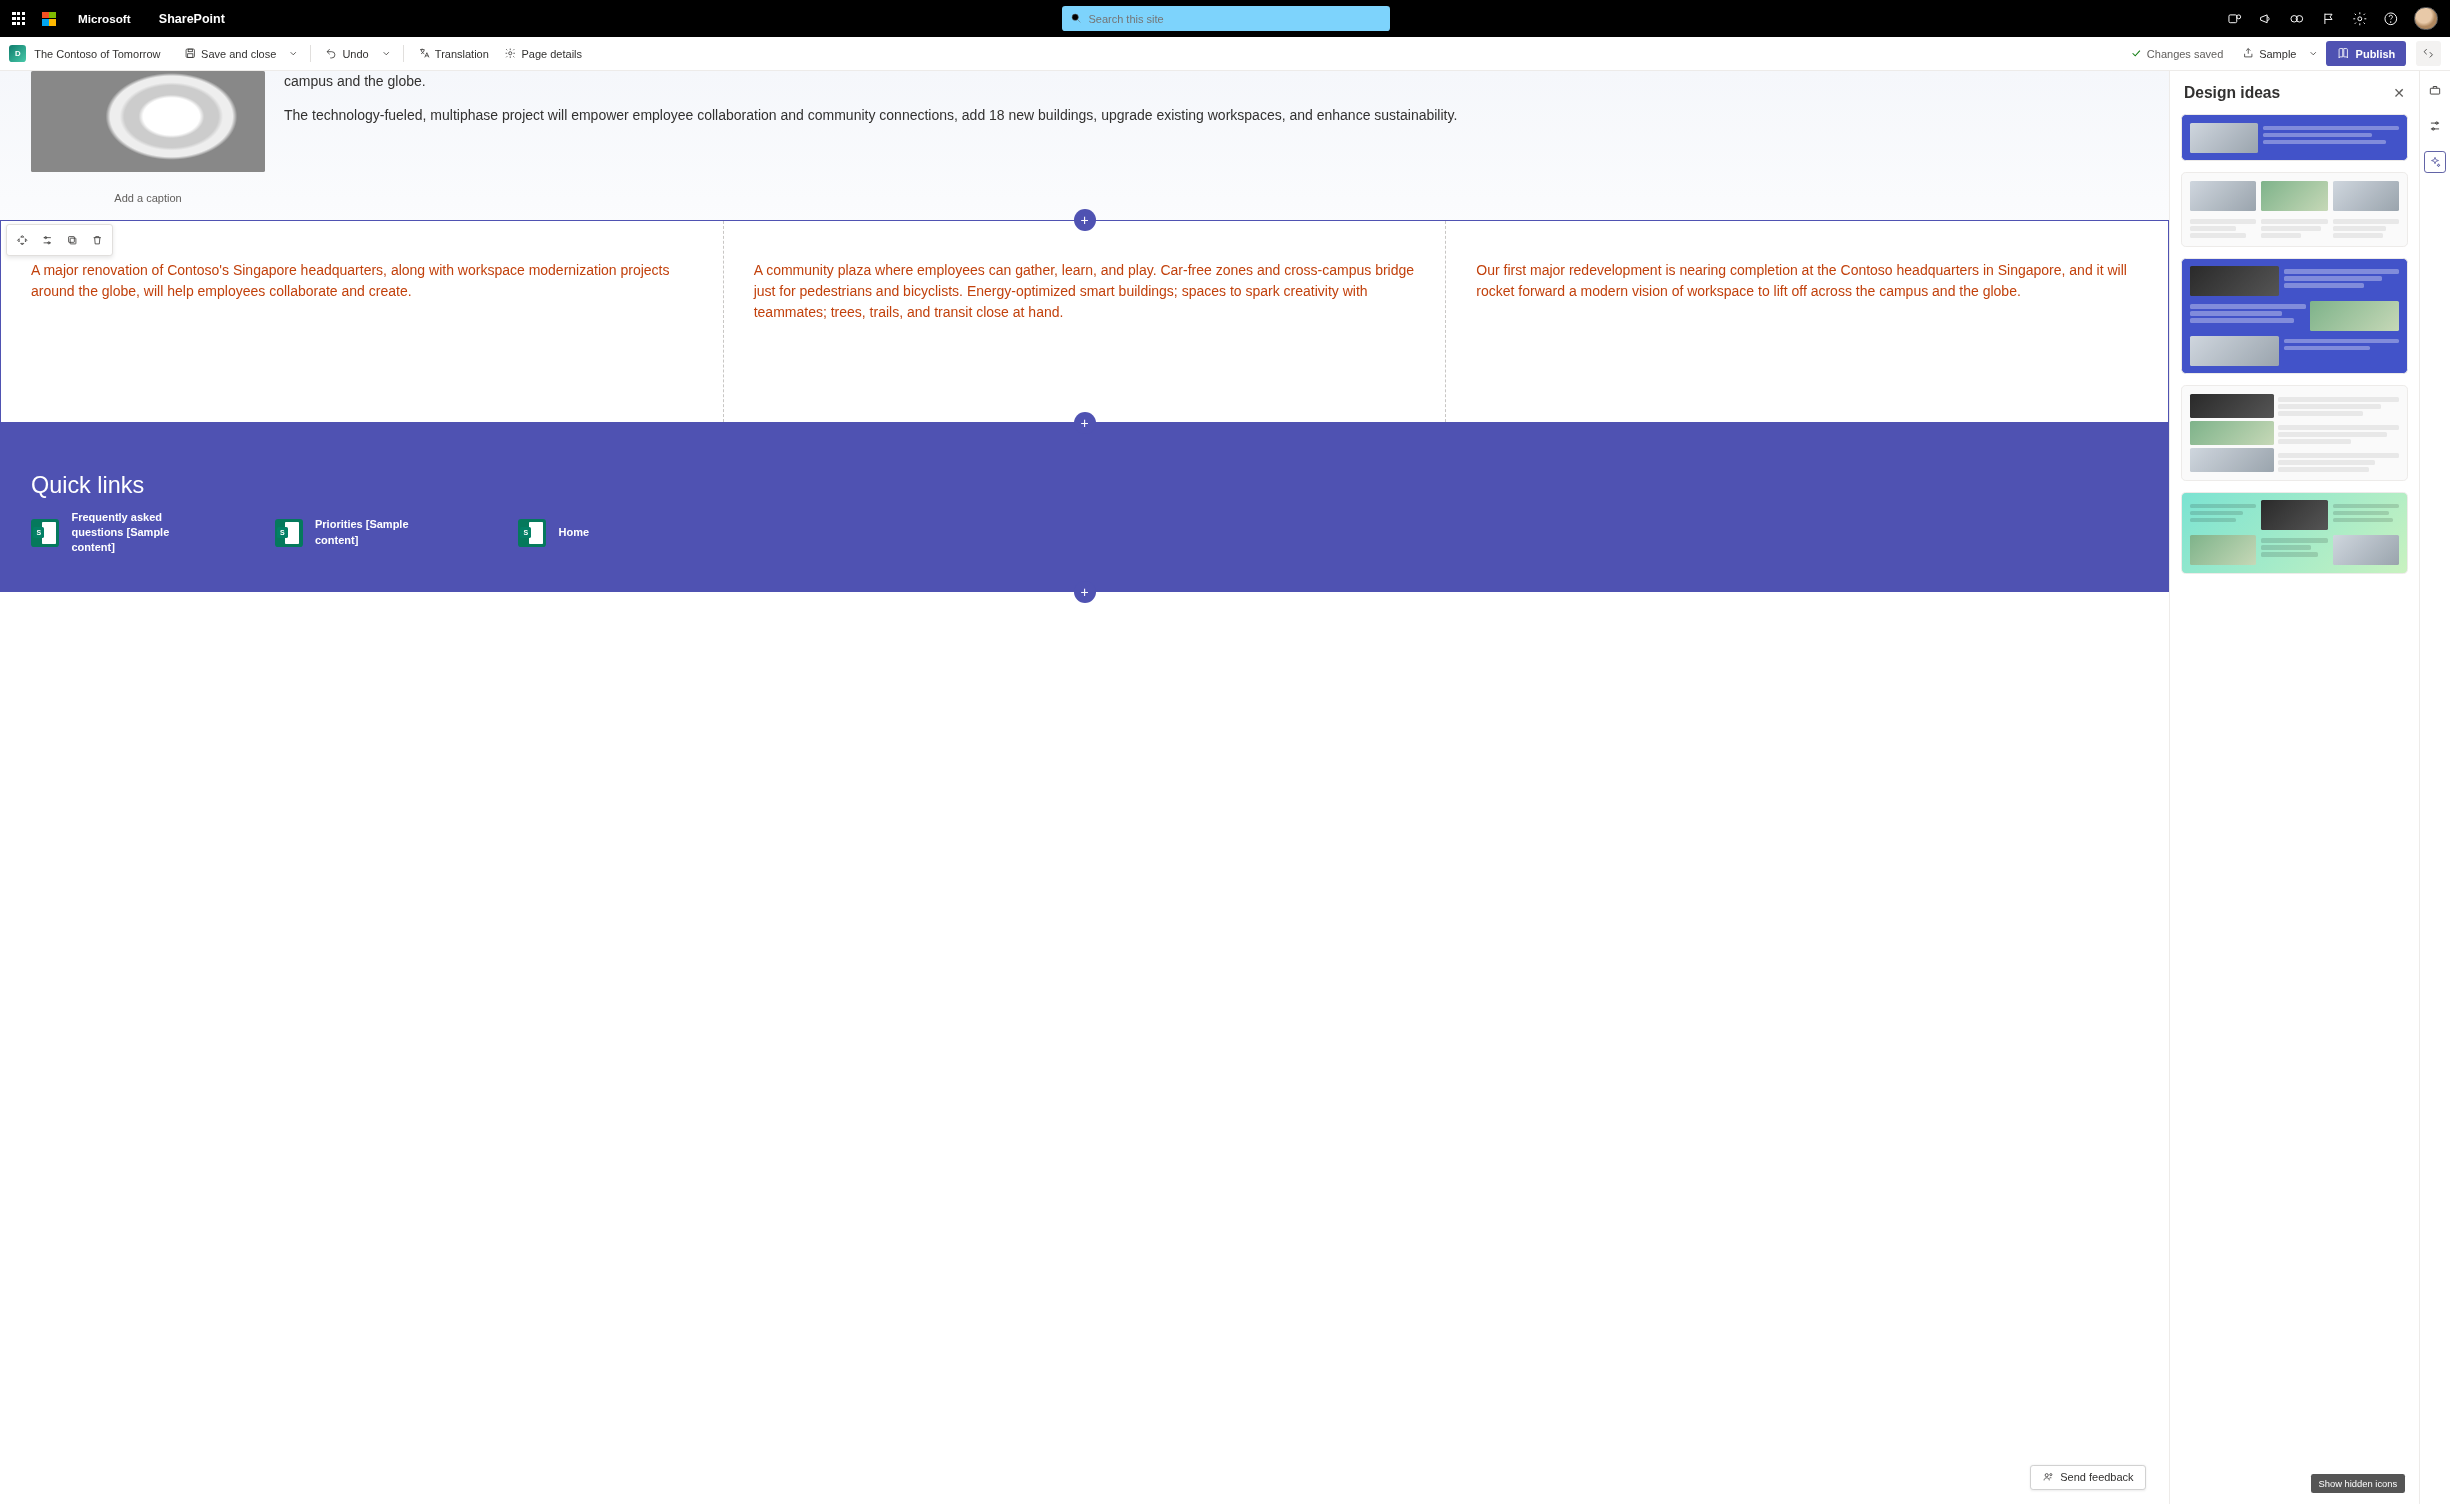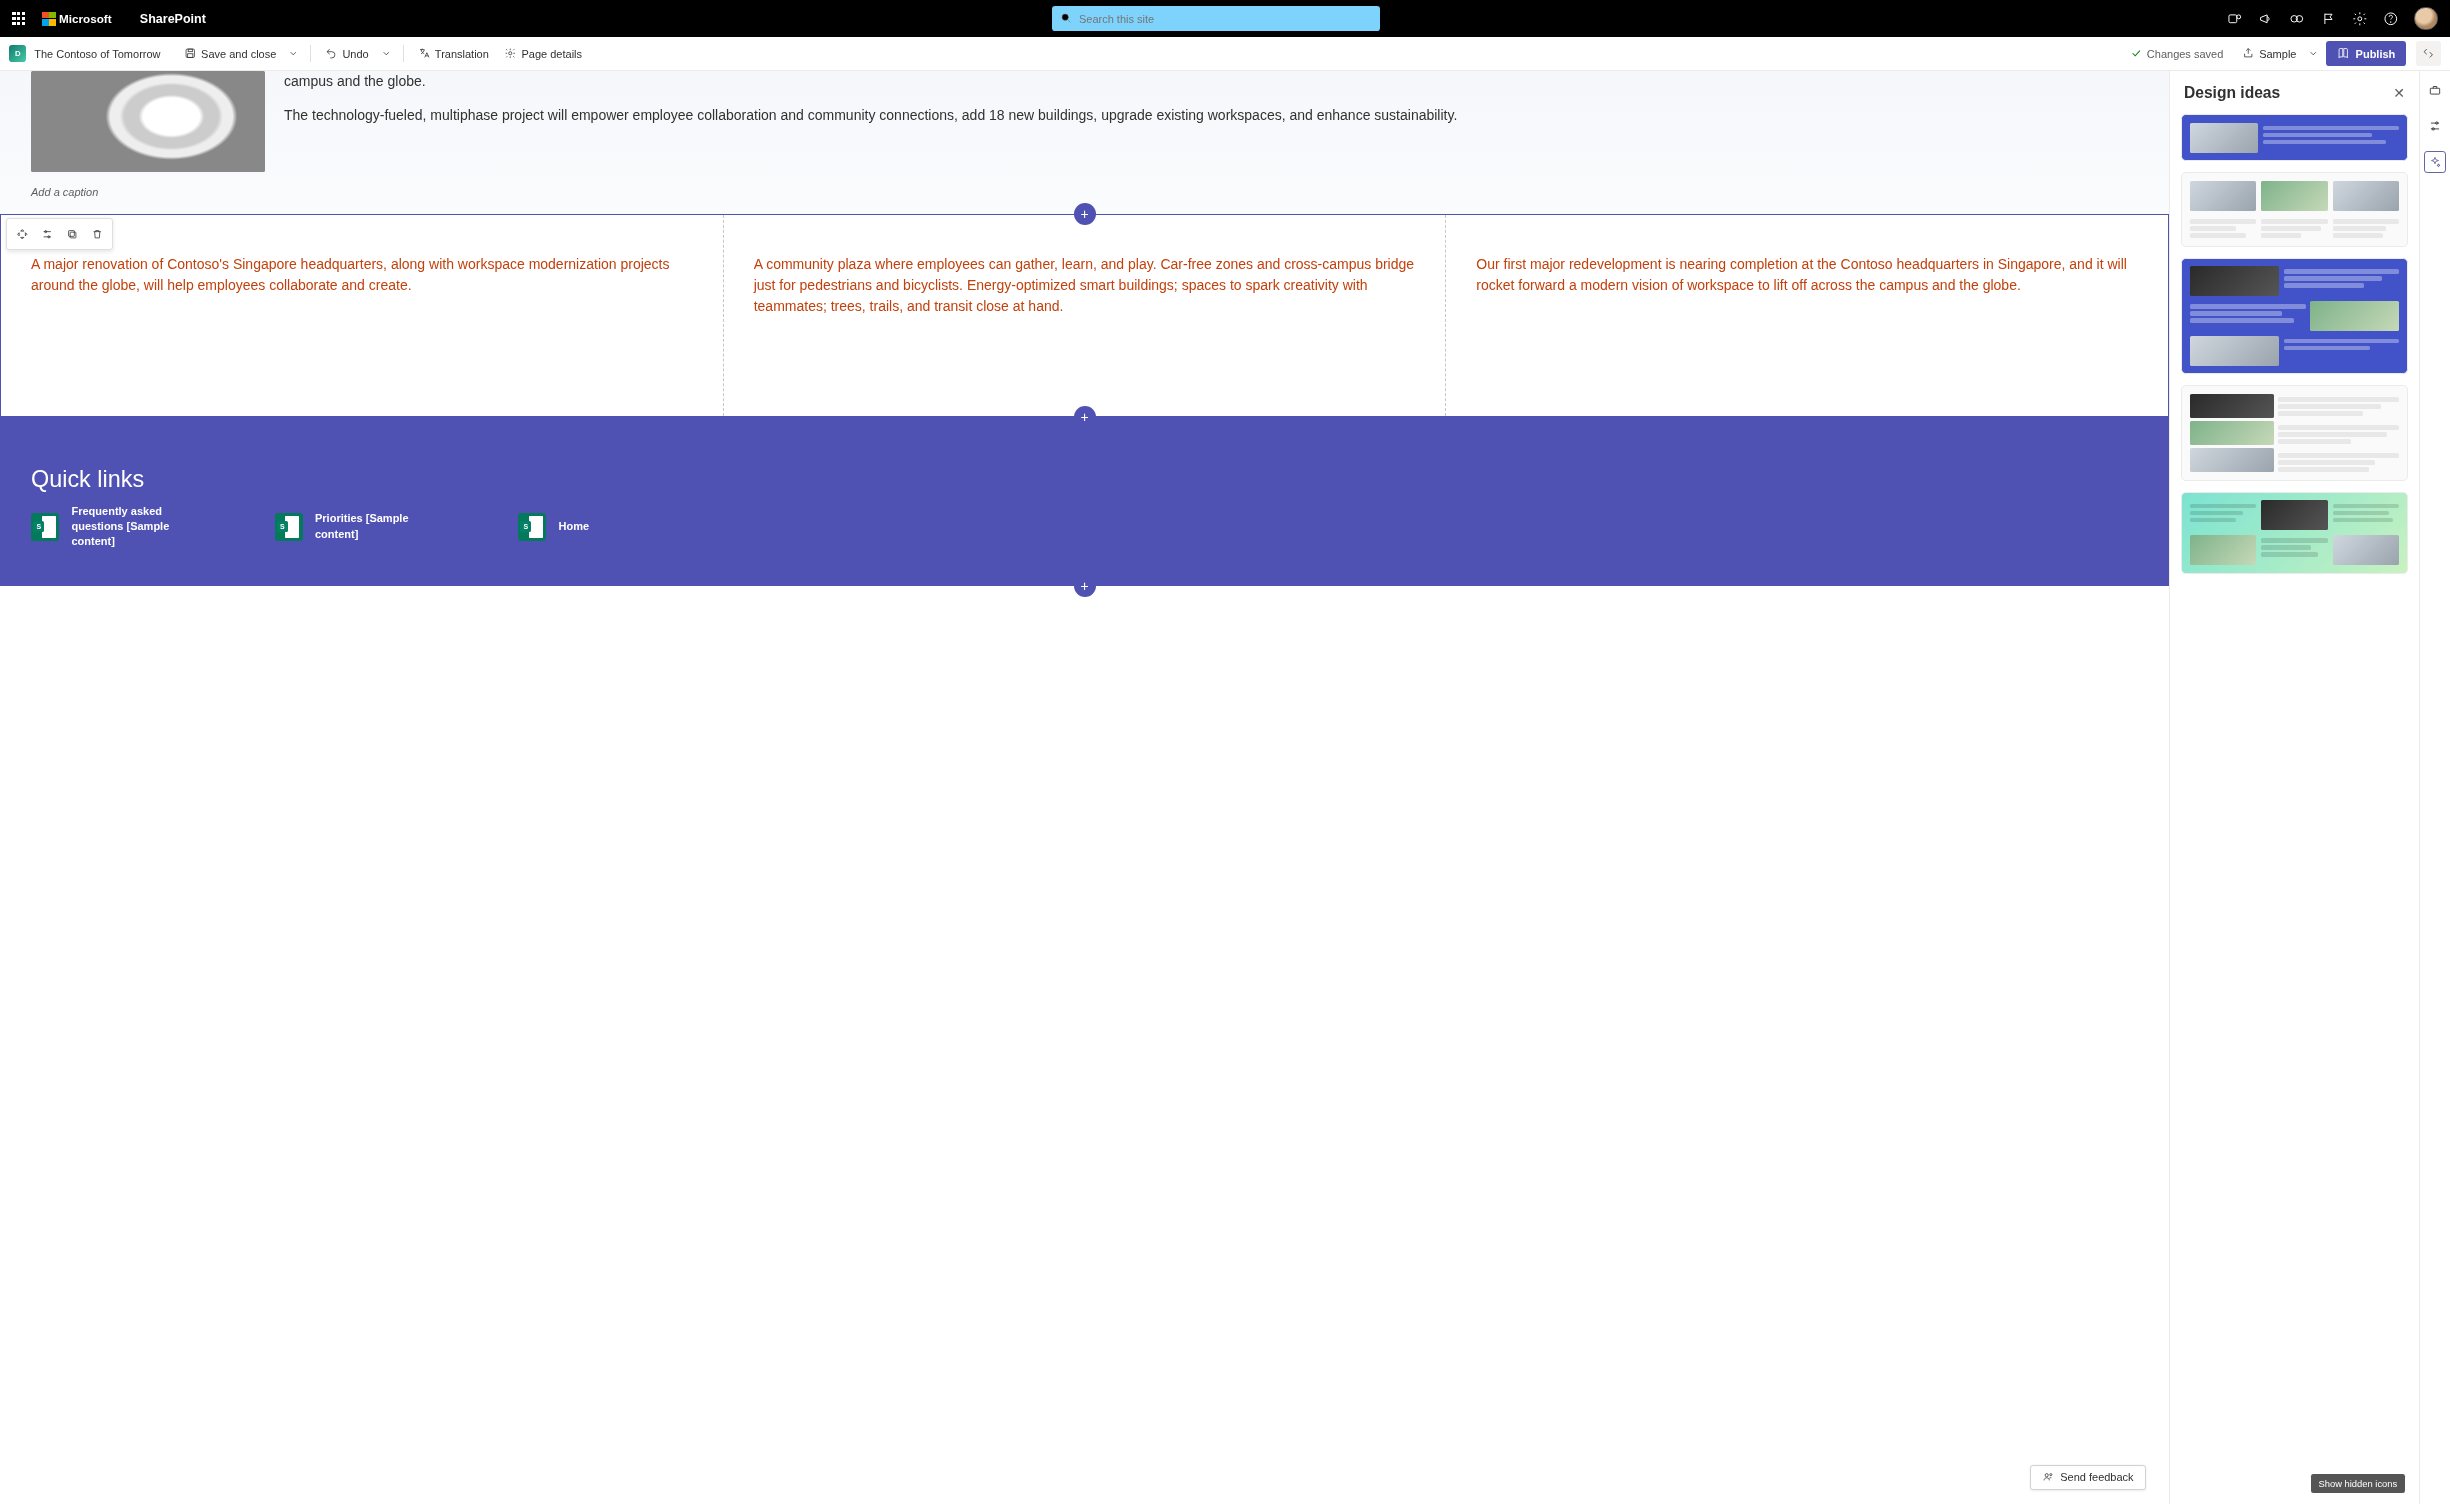--- a/index.html
+++ b/index.html
@@ -24,21 +24,21 @@
       width: 25px; height: 25px;
       display: grid;
       grid-template-columns: repeat(3, 3.1px);
       grid-template-rows: repeat(3, 3.1px);
       gap: 1.6px;
       align-content: center;
       justify-content: center;
       cursor: pointer;
     }
     .waffle span { background: #fff; }
-    .ms-logo { display:flex; align-items:center; gap:3px; margin-left:4.7px; font-weight:600; font-size:11.7px; }
+    .ms-logo { display:flex; align-items:center; gap:22px; margin-left:4.7px; font-weight:600; font-size:11.7px; }
     .ms-squares {
       width:14px; height:14px; display:grid; grid-template-columns:1fr 1fr; grid-template-rows:1fr 1fr; gap:0.8px;
     }
     .ms-squares span:nth-child(1){background:#f25022;}
     .ms-squares span:nth-child(2){background:#7fba00;}
     .ms-squares span:nth-child(3){background:#00a4ef;}
     .ms-squares span:nth-child(4){background:#ffb900;}
     .app-name { margin-left: 22px; font-size:12.5px; font-weight:600; }
     .search-wrap { flex:1; display:flex; justify-content:center; }
     .search {
@@ -95,21 +95,21 @@
     .canvas-scroll::-webkit-scrollbar-track { background:#f3f2f1; }
 
     
     .hero-row { display:flex; gap:19px; padding:0 31px 15.6px 31px; align-items:flex-start; }
     .hero-img {
       width:234px; height:101px; background:
         radial-gradient(ellipse 94px 62px at 60% 45%, #fff 0 30%, #ccc 35% 50%, #eee 55% 65%, #888 70%);
       background-color:#333;
       border-radius:1.6px;
     }
-    .caption { color:#605e5c; margin-top:14px; font-style:italic; cursor:text; }
+    .caption { text-align:center; color:#605e5c; margin-top:20px; cursor:text; }
     .hero-text { flex:1; font-size:14px; line-height:1.5; color:#323130; }
     .hero-text p { margin-bottom:12.5px; }
 
     
     .section-wrap { position:relative; }
     .add-btn {
       position:absolute; left:50%; transform:translateX(-50%);
       width:22px; height:22px; border-radius:50%; background:#4f52b2;
       color:#fff; display:flex; align-items:center; justify-content:center;
       font-size:14px; cursor:pointer; z-index:5;

